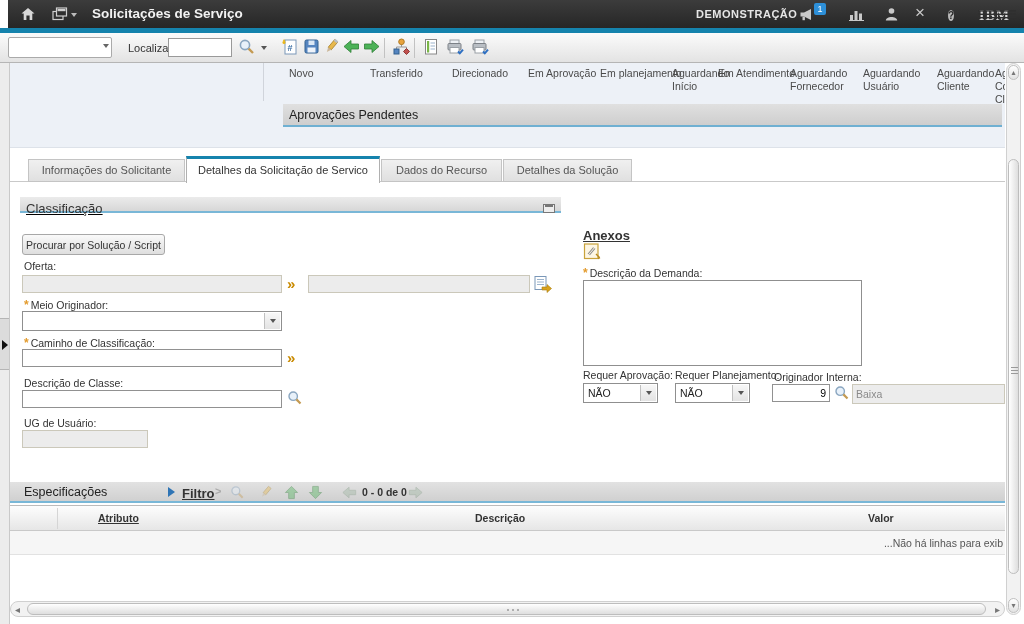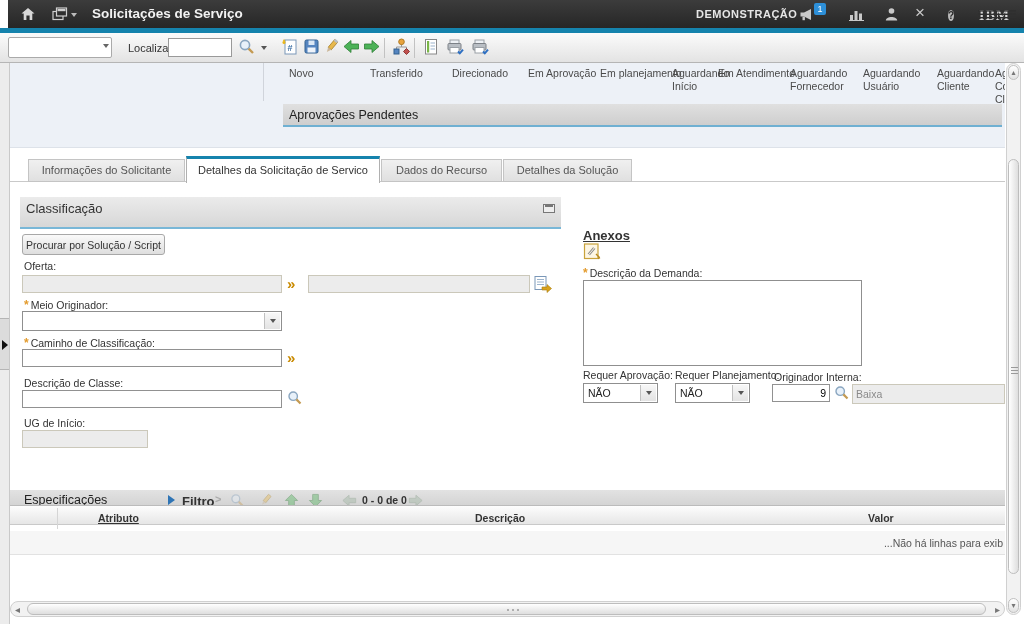--- a/index.html
+++ b/index.html
@@ -54,22 +54,22 @@
                background:linear-gradient(#e0e0e0,#cecece); border-bottom:2px solid #6fb0d2; }
   .approvals .t { margin-left:6px; line-height:23px; font-size:12.5px; color:#222; }
 
   .tabline { position:absolute; left:10px; top:181px; width:995px; height:1px; background:#c9c9c9; }
   .tab { position:absolute; top:159px; height:23px; background:linear-gradient(#f0f0f0,#e0e0e0);
          border:1px solid #c4c4c4; color:#555; font-size:11px; text-align:center; line-height:21px;
          cursor:pointer; white-space:nowrap; overflow:hidden; }
   .tab.active { top:156px; height:27px; background:#fff; border:1px solid #b0b0b0; border-bottom:none;
                 border-top:3px solid #1583ad; color:#333; line-height:23px; z-index:2; }
 
-  .sechdr { position:absolute; height:32px; background:linear-gradient(#ebebeb,#d7d7d7);
-            border-bottom:2px solid #79b7d7; }
+  .sechdr { position:absolute; height:16px; background:linear-gradient(#ebebeb,#d7d7d7);
+            border-bottom:2px solid #79b7d7;text-decoration:underline; }
   .sechdr .t { margin-left:6px; line-height:23px; font-size:13px; color:#333; }
   .minbox { position:absolute; right:6px; top:7px; width:12px; height:9px; border:1px solid #777;
             background:#eee; cursor:pointer; }
   .minbox::after { content:""; position:absolute; left:1px; top:0; width:8px; height:2px; background:#777; }
 
   .lbl { position:absolute; font-size:10.5px; color:#333; white-space:nowrap; }
   .req { color:#e39b2d; font-size:12px; font-weight:bold; margin-right:2px; }
   .inp { position:absolute; background:#fff; border:1px solid #919191; height:18px;
          font-size:10.5px; font-family:"Liberation Sans",sans-serif; padding:0 3px; }
   .inp.dis { background:#ececec; border:1px solid #cbc8ba; color:#8a8a8a; }
@@ -83,29 +83,29 @@
 
   .btn { position:absolute; background:linear-gradient(#fafafa,#dedede); border:1px solid #a8a8a8;
          border-radius:3px; font-size:10.5px; color:#333; font-family:"Liberation Sans",sans-serif; cursor:pointer; }
 
   textarea.demanda { position:absolute; left:583px; top:280px; width:279px; height:86px; border:1px solid #8f8f8f;
                      resize:none; font-family:"Liberation Sans",sans-serif; font-size:11px; }
   .link { font-size:13px; font-weight:bold; color:#333; text-decoration:underline; cursor:pointer; }
 
   
   .specbar { position:absolute; left:10px; top:482px; width:995px; height:21px;
-             background:linear-gradient(#e2e2e2,#d0d0d0); border-bottom:2px solid #79b7d7;margin-top:8px; }
+             background:linear-gradient(#e2e2e2,#d0d0d0); border-bottom:2px solid #79b7d7; }
   .specbar .t { position:absolute; left:14px; line-height:21px; font-size:12.5px; color:#222; }
   .tri-r { position:absolute; width:0; height:0; border-top:5px solid transparent; border-bottom:5px solid transparent;
            border-left:7px solid #2e74b5; }
   .faded { opacity:.4; }
   .pagetxt { position:absolute; top:4px; font-size:10.5px; font-weight:bold; color:#333; }
   .chevsmall { position:absolute; top:3px; color:#aaa; font-size:11px; font-weight:bold; }
 
-  .tblhdr { position:absolute; left:10px; top:505px; width:995px; height:20px;
+  .tblhdr { position:absolute; left:10px; top:505px; width:995px; height:26px;
             background:linear-gradient(#fdfdfd,#e6e6e6); border-top:1px solid #bbb; border-bottom:1px solid #c9c9c9; }
   .tblhdr .col { position:absolute; top:6px; font-size:10.5px; font-weight:bold; color:#333; }
   .tblhdr .cdiv { position:absolute; left:47px; top:2px; width:1px; height:21px; background:#d5d5d5; }
   .emptyrow { position:absolute; left:10px; top:531px; width:995px; height:24px; background:#f6f6f6;
               border-bottom:1px solid #e2e2e2; }
   .emptymsg { position:absolute; right:2px; top:6px; font-size:10.5px; color:#555; white-space:nowrap; }
 
   
   .hscroll { position:absolute; left:10px; top:601px; width:995px; height:16px; background:#f2f2f2;
              border:1px solid #d0d0d0; border-radius:8px; }
@@ -334,21 +334,21 @@
 
   <span class="lbl" style="left:24px;top:377px">Descrição de Classe:</span>
   <input class="inp" style="left: 22px; top: 390px; width: 260px;">
   <button class="icbtn" style="left:287px;top:390px">
     <svg width="16" height="16" viewBox="0 0 16 16">
       <circle cx="6.2" cy="6.2" r="4.2" fill="#e8f1fa" stroke="#8aa6c0" stroke-width="1.4"></circle>
       <line x1="9.4" y1="9.4" x2="13.5" y2="13.5" stroke="#c49a52" stroke-width="2.2"></line>
     </svg>
   </button>
 
-  <span class="lbl" style="left:24px;top:417px">UG de Início:</span>
+  <span class="lbl" style="left:24px;top:417px">UG de Usuário:</span>
   <input class="inp dis" style="left: 22px; top: 430px; width: 126px;" disabled="">
 
   <span class="link" style="position:absolute;left:583px;top:228px">Anexos</span>
   <button class="icbtn" style="left:583px;top:242px">
     <svg width="19" height="19" viewBox="0 0 19 19">
       <rect x="1.5" y="2" width="13.5" height="14.5" fill="#fdf6e3" stroke="#c8a23a" stroke-width="1.2"></rect>
       <path d="M5 12 L10.5 5.5 M6.5 13 L12 6.5" stroke="#8a8a8a" stroke-width="1.1" fill="none"></path>
       <path d="M13 12 l3.5 3.5 M15 16.5 l2 -1" stroke="#b88a1e" stroke-width="1.4" fill="none"></path>
     </svg>
   </button>

